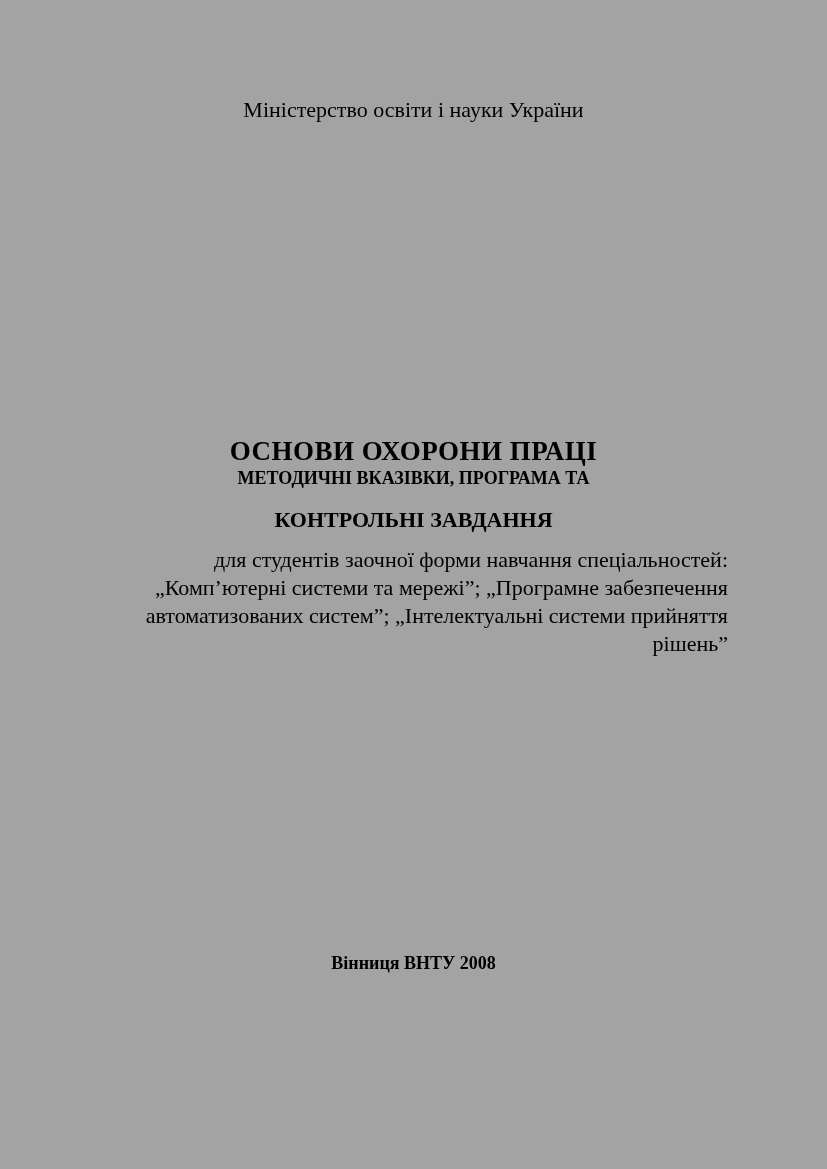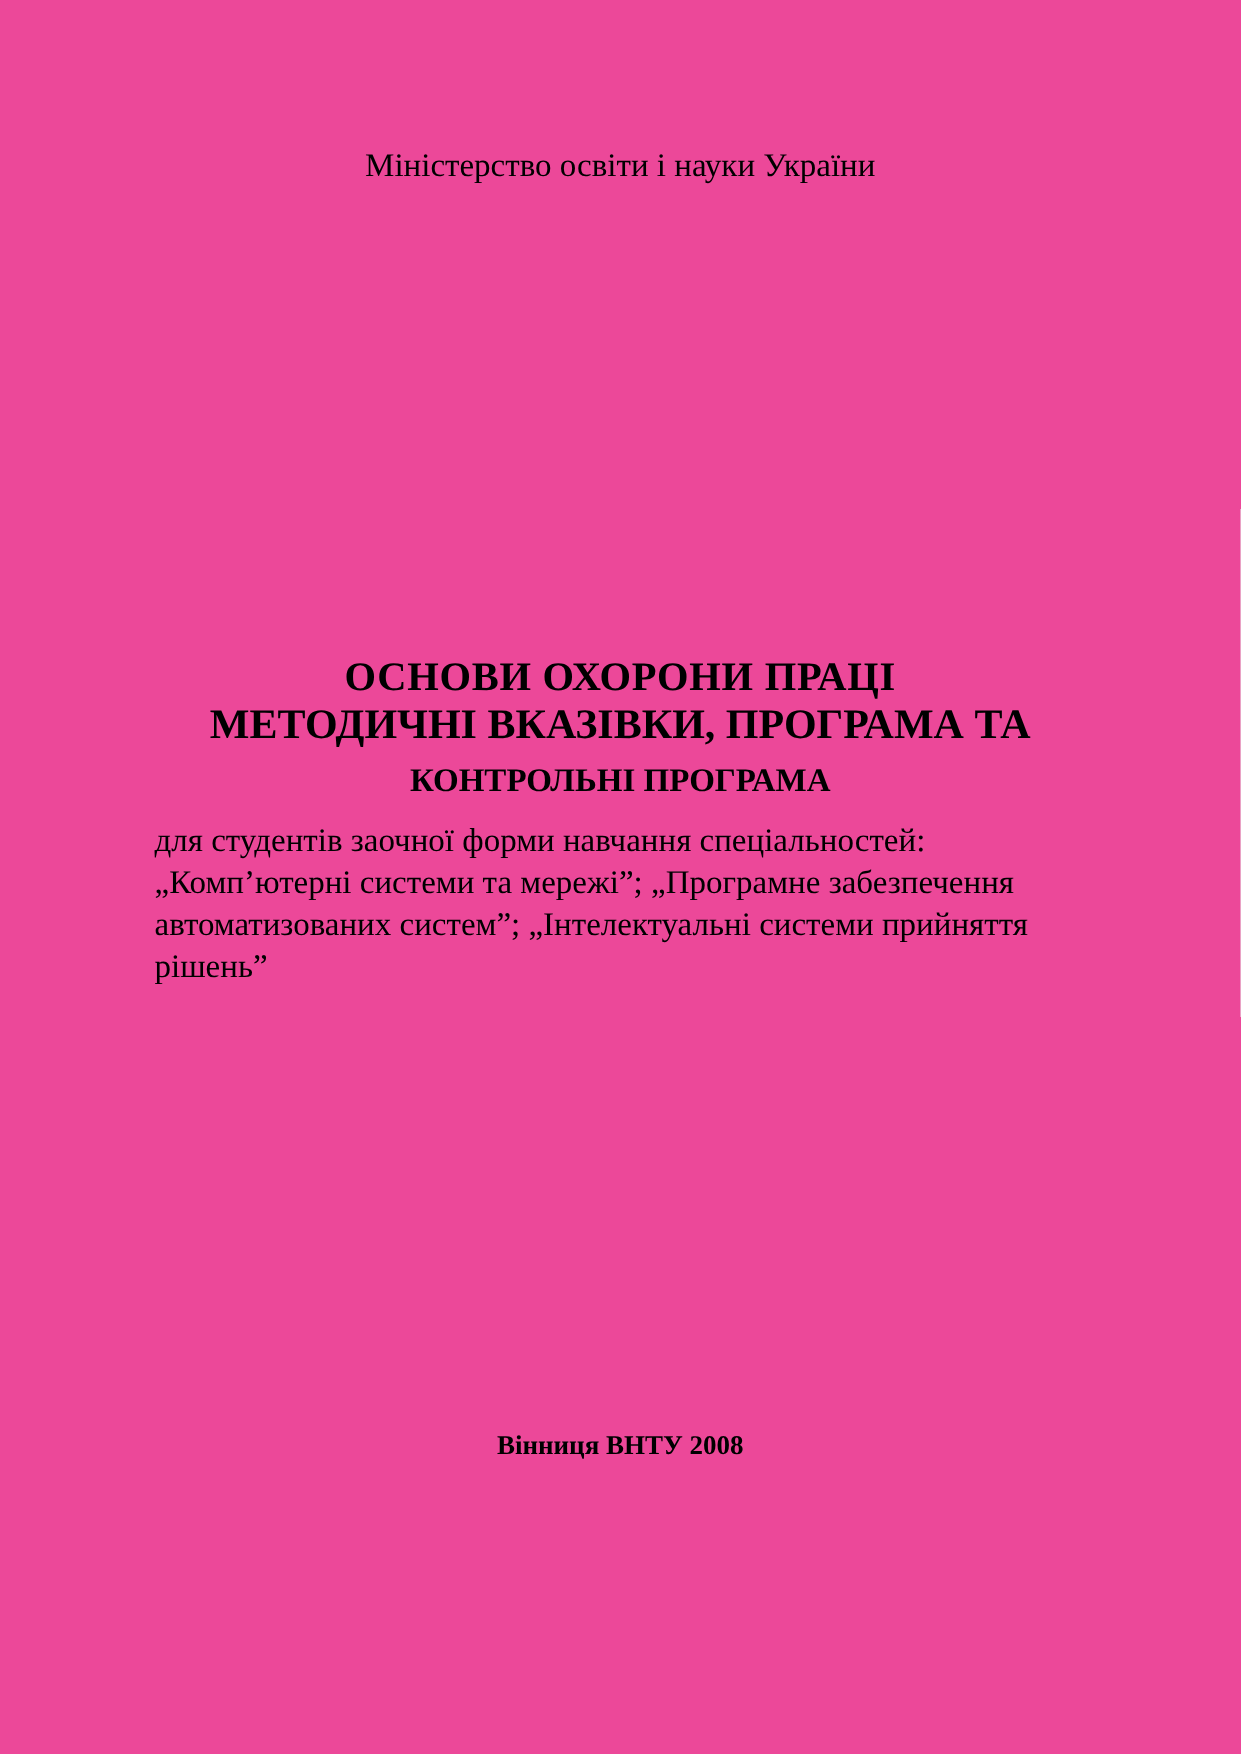--- a/index.html
+++ b/index.html
@@ -5,21 +5,21 @@
   html, body {
     margin: 0;
     padding: 0;
     background: #e8e8e8;
   }
   .page {
     position: relative;
     width: 827px;
     height: 1169px;
     margin: 0 auto;
-    background: #ec4899;
+    background: #a3a3a3;
     font-family: "Liberation Serif", "DejaVu Serif", serif;
     color: #000000;
     overflow: hidden;
   }
   .txt {
     position: absolute;
     left: 0;
     right: 0;
     text-align: center;
     white-space: pre-line;
@@ -34,55 +34,55 @@
   }
   .main-title {
     top: 420px;
     font-size: 27px;
     font-weight: bold;
     letter-spacing: 0.5px;
     margin: 16px;
   }
   .subtitle-1 {
     top: 468px;
-    font-size: 28px;
+    font-size: 18px;
     font-weight: bold;
     text-align: center;
   }
   .subtitle-2 {
     top: 507px;
     font-size: 22px;
     font-weight: bold;
   }
   .audience-paragraph {
     top: 546px;
     left: 103px;
     right: 99px;
     font-size: 22px;
     line-height: 28px;
-    text-align: left;
+    text-align: right;
     margin: 0;
   }
   .imprint-line {
     top: 953px;
     font-size: 18px;
     font-weight: bold;
   }
 </style>
 </head>
 <body>
 
 <div class="page">
 
   <div class="txt ministry-line">Міністерство освіти і науки України</div>
 
 
   <h1 class="txt main-title">ОСНОВИ ОХОРОНИ ПРАЦІ</h1>
 
   <div class="txt subtitle-1">МЕТОДИЧНІ ВКАЗІВКИ, ПРОГРАМА ТА</div>
 
-  <div class="txt subtitle-2">КОНТРОЛЬНІ ПРОГРАМА</div>
+  <div class="txt subtitle-2">КОНТРОЛЬНІ ЗАВДАННЯ</div>
 
   <p class="txt audience-paragraph">для студентів заочної форми навчання спеціальностей: „Комп’ютерні системи та мережі”; „Програмне забезпечення автоматизованих систем”; „Інтелектуальні системи прийняття рішень”</p>
 
   <div class="txt imprint-line">Вінниця ВНТУ 2008</div>
 
 </div>
 
 </body></html>

